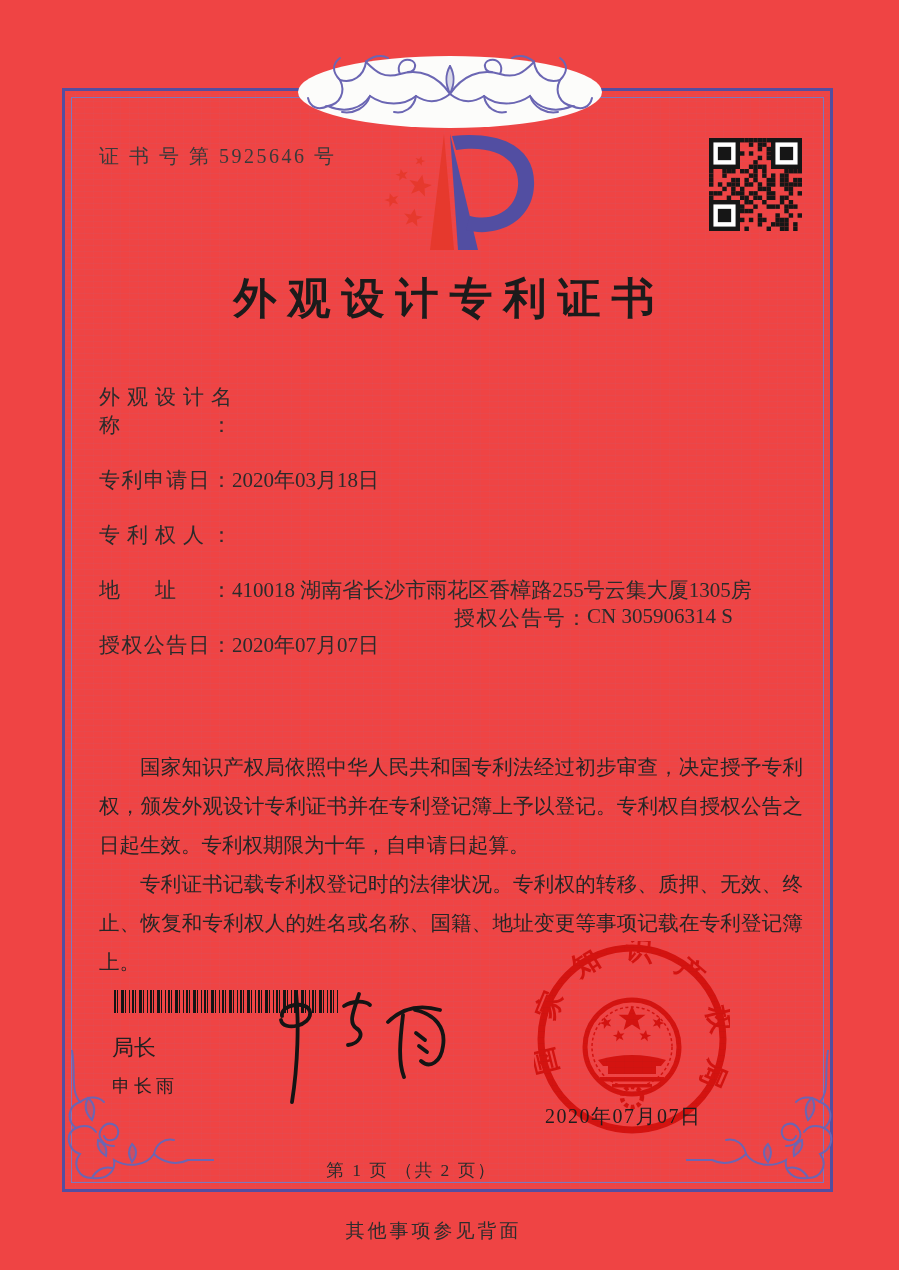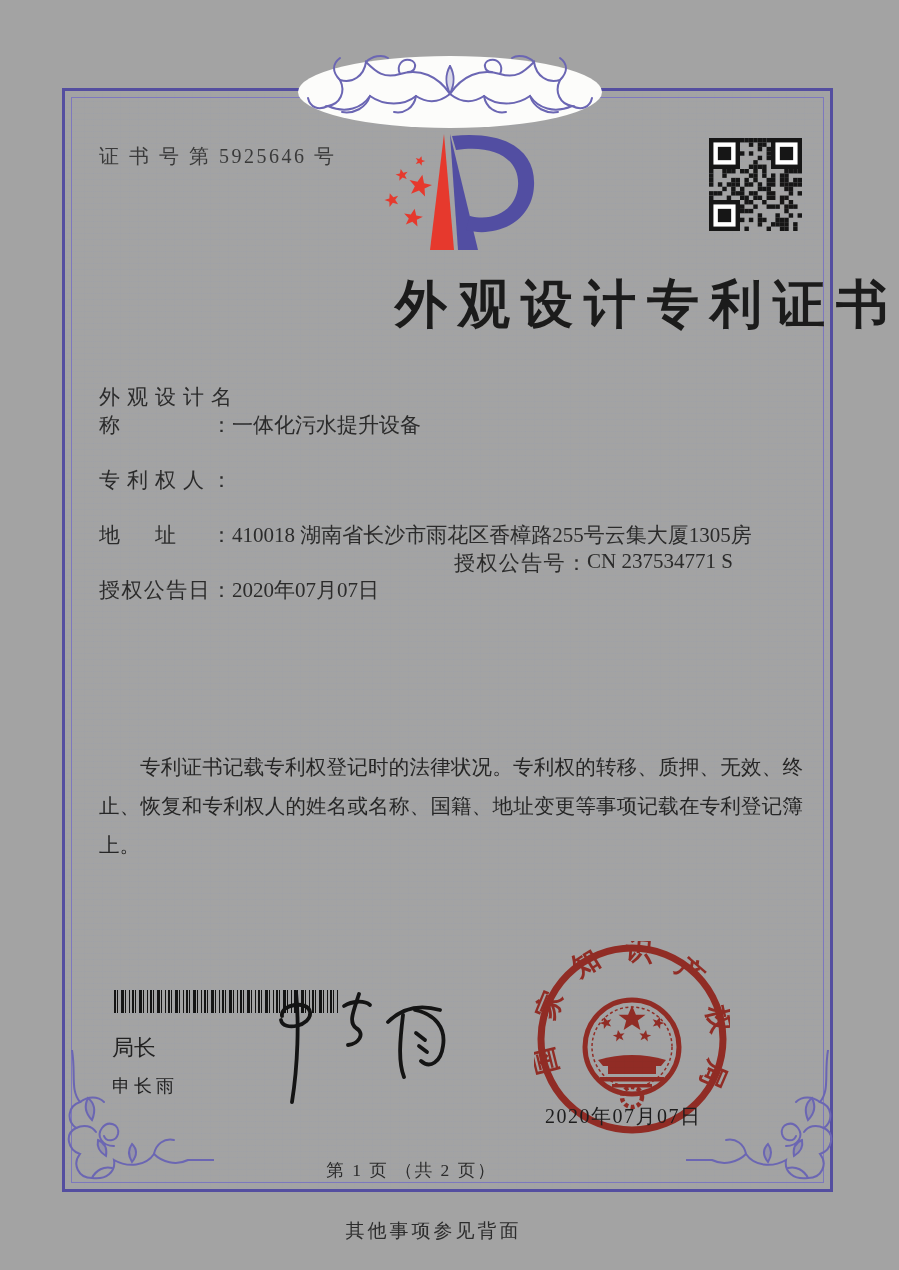--- a/index.html
+++ b/index.html
@@ -1,39 +1,39 @@
 <!DOCTYPE html>
 <html><head>
 <meta charset="utf-8">
 <style>
   html,body{margin:0;padding:0;background:#e8e6e1;}
   .page{
     position:relative;width:899px;height:1270px;margin:0 auto;
-    background:#a3a3a3;overflow:hidden;
+    background:#ef4444;overflow:hidden;
     font-family:"Liberation Serif","DejaVu Serif",serif;color:#222;
   }
   
   .frame-outer{position:absolute;left:62px;top:88px;width:771px;height:1104px;
     border:3px solid #544ea0;box-sizing:border-box;}
   .frame-inner{position:absolute;left:71px;top:97px;width:753px;height:1086px;
     border:1.5px solid #7d78be;box-sizing:border-box;}
   .guilloche{position:absolute;left:66px;top:92px;width:763px;height:1096px;
     background:
       repeating-linear-gradient(0deg, rgba(120,140,205,.06) 0 1px, transparent 1px 6px),
       repeating-linear-gradient(90deg, rgba(120,140,205,.03) 0 1px, transparent 1px 9px);}
   .ornament-top{position:absolute;left:288px;top:50px;width:324px;height:86px;}
   .flourish{position:absolute;width:152px;height:142px;}
   .flourish.bl{left:62px;top:1050px;}
   .flourish.br{left:686px;top:1050px;transform:scaleX(-1);}
   
   .cert-no{position:absolute;left:99px;top:143px;font-size:20px;letter-spacing:2.5px;color:#3a3a3a;}
   .logo{position:absolute;left:366px;top:130px;width:196px;height:126px;}
   .qr{position:absolute;left:709px;top:138px;width:93px;height:93px;}
-  .title{position:absolute;left:0;top:270px;width:100%;text-align:right;
-    font-size:52px;font-weight:bold;letter-spacing:11px;color:#1b1b1b;}
+  .title{position:absolute;left:0;top:270px;width:100%;text-align:center;
+    font-size:43px;font-weight:bold;letter-spacing:11px;color:#1b1b1b;}
   
   .fields{position:absolute;left:99px;top:384px;width:706px;font-size:21px;}
   .field-row{display:flex;height:55px;align-items:flex-end;position:relative;}
   .flabel{flex:none;display:inline-block;width:133px;text-align:justify;text-align-last:justify;
     color:#2b2b2b;}
   .fvalue{color:#2b2b2b;white-space:nowrap;}
   .pair2{position:absolute;left:355px;top:0;display:flex;}
   
   .body-text{position:absolute;left:99px;top:748px;width:704px;font-size:20.5px;
     line-height:39px;text-align:justify;color:#262626;}
@@ -280,40 +280,44 @@
         <rect x="68" y="80" width="4" height="4"></rect>
         <rect x="76" y="80" width="4" height="4"></rect>
       </g>
     </svg>
 
   <div class="title">外观设计专利证书</div>
 
   <div class="fields">
     <div class="field-row">
       <span class="flabel">外观设计名称：</span>
-      <span class="fvalue">一体化污水提升设备</span>
+    </div>
+    <div class="field-row">
+      <span class="flabel">专利申请日：</span>
+      <span class="fvalue">2020年03月18日</span>
     </div>
     <div class="field-row">
       <span class="flabel">专利权人：</span>
     </div>
     <div class="field-row">
       <span class="flabel">地址：</span>
       <span class="fvalue">410018 湖南省长沙市雨花区香樟路255号云集大厦1305房</span>
     </div>
     <div class="field-row">
       <span class="flabel">授权公告日：</span>
       <span class="fvalue">2020年07月07日</span>
       <span class="pair2">
         <span class="flabel">授权公告号：</span>
-        <span class="fvalue">CN 237534771 S</span>
+        <span class="fvalue">CN 305906314 S</span>
       </span>
     </div>
   </div>
 
   <div class="body-text">
+    <p>国家知识产权局依照中华人民共和国专利法经过初步审查，决定授予专利权，颁发外观设计专利证书并在专利登记簿上予以登记。专利权自授权公告之日起生效。专利权期限为十年，自申请日起算。</p>
     <p>专利证书记载专利权登记时的法律状况。专利权的转移、质押、无效、终止、恢复和专利权人的姓名或名称、国籍、地址变更等事项记载在专利登记簿上。</p>
   </div>
 
   <div class="barcode"></div>
   <div class="sig-title">局长</div>
   <div class="sig-name">申长雨</div>
 
   <svg class="signature" viewBox="0 0 220 140">
     <g stroke="#141414" stroke-width="3.8" fill="none" stroke-linecap="round" stroke-linejoin="round">
       <path d="M30,34 C28,22 56,18 58,30 C60,44 31,50 29,38"></path>

